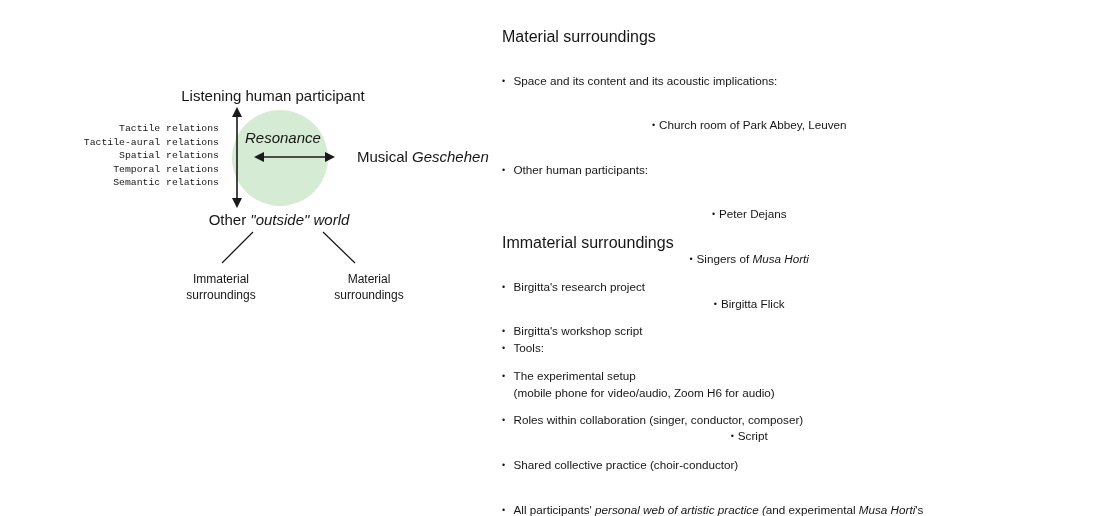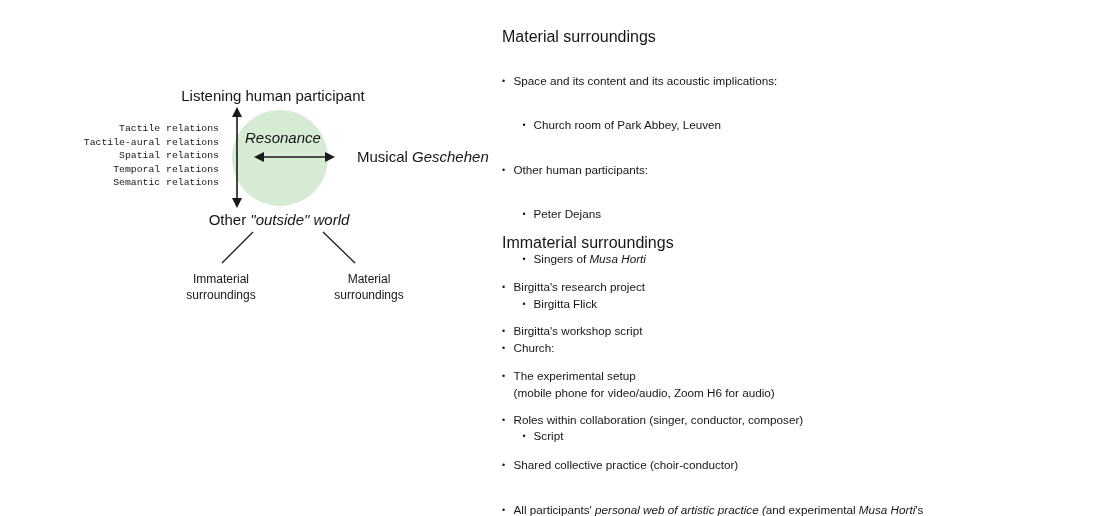--- a/index.html
+++ b/index.html
@@ -46,21 +46,21 @@
   .immaterial-block { top: 235px; }
   .block-title { font-weight: normal; font-size: 16px; line-height: 15.6px; margin-bottom: 2.5px; white-space: nowrap; }
   .li  { white-space: nowrap; margin-top: 28px; }
   .bul {
     display: inline-block;
     width: 11.5px;
     font-size: 9px;
     vertical-align: 1px;
     color: #161616;
   }
-  .lvl2 { padding-left: 20.5px; }
+  .lvl2 { padding-left: 20.5px; text-align: center; }
   .lvl2 .bul { width: 11px; }
   .nobul.lvl1 { padding-left: 11.5px; }
 </style>
 </head>
 <body>
 
 <div class="canvas">
 
   <svg class="diagram-svg" viewBox="0 0 500 340">
     <defs>
@@ -103,21 +103,21 @@
 
   <div class="abs text-block material-block">
     <div class="block-title">Material surroundings</div>
     <div>
         <div class="li lvl1"><span class="bul">•</span><span><span>Space and its content and its acoustic implications:</span></span></div>
         <div class="li lvl2"><span class="bul">•</span><span><span>Church room of Park Abbey, Leuven</span></span></div>
         <div class="li lvl1"><span class="bul">•</span><span><span>Other human participants:</span></span></div>
         <div class="li lvl2"><span class="bul">•</span><span><span>Peter Dejans</span></span></div>
         <div class="li lvl2"><span class="bul">•</span><span><span>Singers of </span><span class="it">Musa Horti</span></span></div>
         <div class="li lvl2"><span class="bul">•</span><span><span>Birgitta Flick</span></span></div>
-        <div class="li lvl1"><span class="bul">•</span><span><span>Church:</span></span></div>
+        <div class="li lvl1"><span class="bul">•</span><span><span>Tools:</span></span></div>
         <div class="li lvl1 nobul"><span><span>(mobile phone for video/audio, Zoom H6 for audio)</span></span></div>
         <div class="li lvl2"><span class="bul">•</span><span><span>Script</span></span></div>
       </div>
   </div>
 
   <div class="abs text-block immaterial-block">
     <div class="block-title">Immaterial surroundings</div>
     <div>
         <div class="li lvl1"><span class="bul">•</span><span><span>Birgitta's research project</span></span></div>
         <div class="li lvl1"><span class="bul">•</span><span><span>Birgitta's workshop script</span></span></div>

